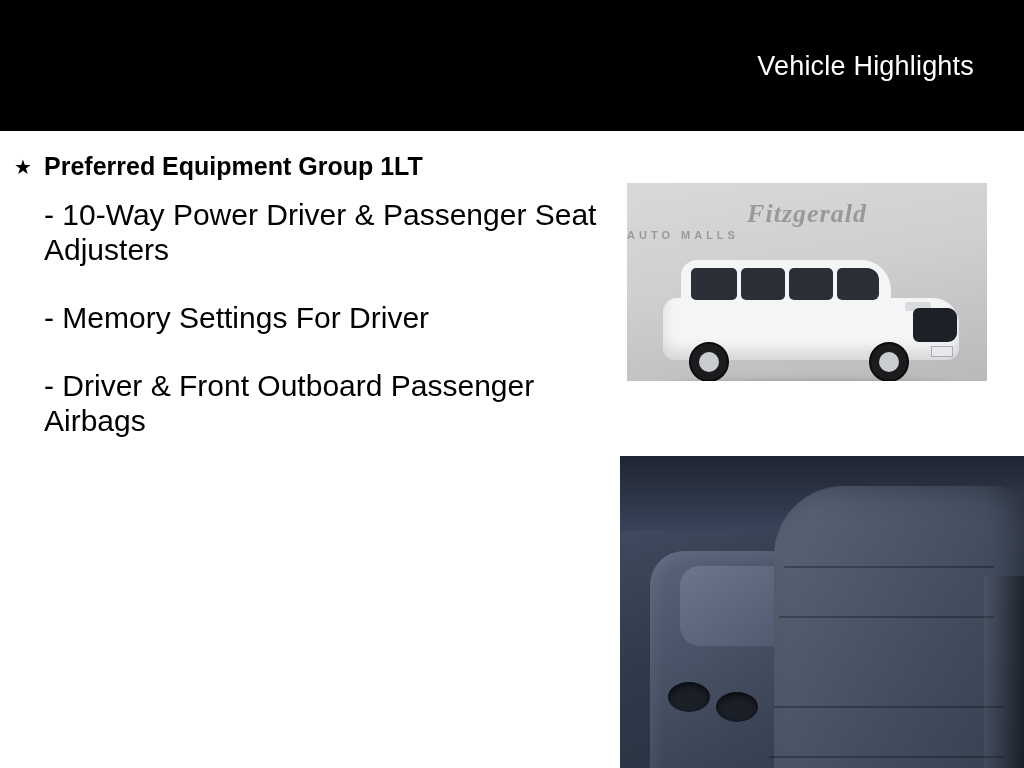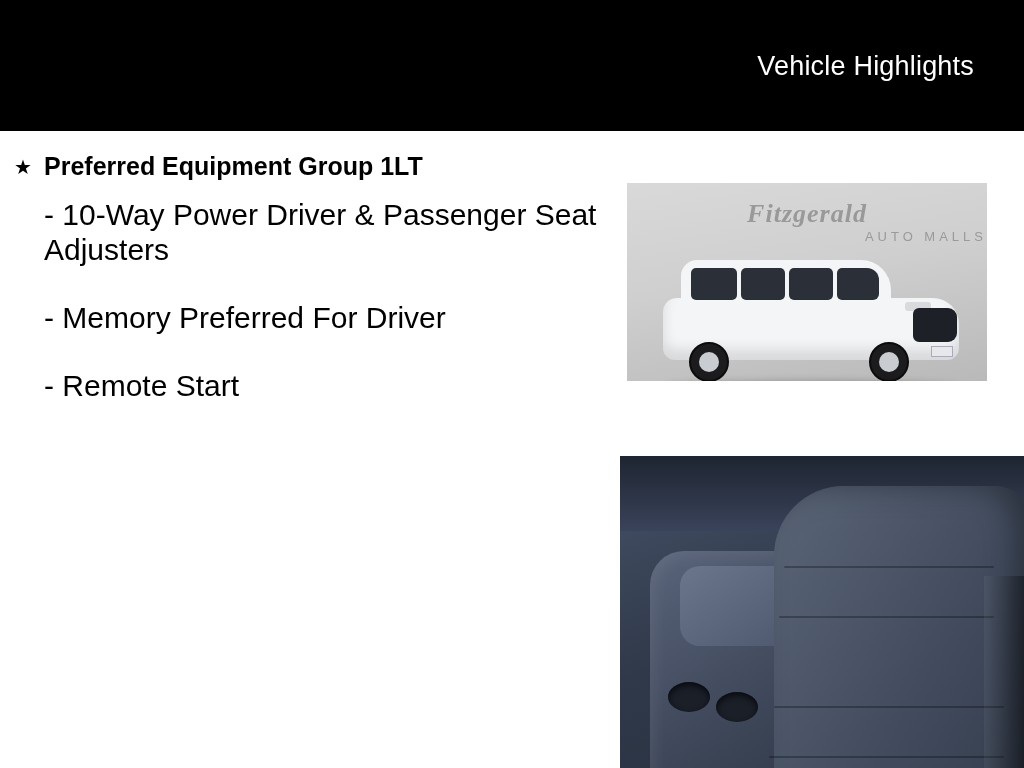--- a/index.html
+++ b/index.html
@@ -113,27 +113,27 @@
     font-weight: bold;
     font-size: 26px;
     letter-spacing: 1px;
     opacity: 0.85;
   }
   .watermark-sub {
     position: absolute;
     top: 46px;
     left: 0;
     width: 100%;
-    text-align: right;
+    text-align: left;
     color: #9a9a9a;
-    font-size: 13px;
+    font-size: 11px;
     letter-spacing: 4px;
     font-family: "Liberation Sans", sans-serif;
     font-style: normal;
-    font-weight: normal;
+    font-weight: bold;
   }
 
   
   .suv {
     position: absolute;
     left: 28px;
     top: 55px;
     width: 310px;
     height: 160px;
   }
@@ -326,22 +326,22 @@
 
     <div class="bullet-block">
 
       <div class="bullet-row">
         <div class="bullet-star">★</div>
         <div class="bullet-title">Preferred Equipment Group 1LT</div>
       </div>
 
       <div class="sub-list">
         <div class="sub-item">- 10-Way Power Driver &amp; Passenger Seat Adjusters</div>
-        <div class="sub-item">- Memory Preferred For Driver</div>
-        <div class="sub-item">- Remote Start</div>
+        <div class="sub-item">- Memory Settings For Driver</div>
+        <div class="sub-item">- Driver &amp; Front Outboard Passenger Airbags</div>
       </div>
     </div>
 
     <div class="photo-top">
       <div class="watermark">Fitzgerald</div>
       <div class="watermark-sub">AUTO MALLS</div>
 
       <div class="suv">
         <div class="suv-body"></div>
         <div class="suv-cabin"></div>

